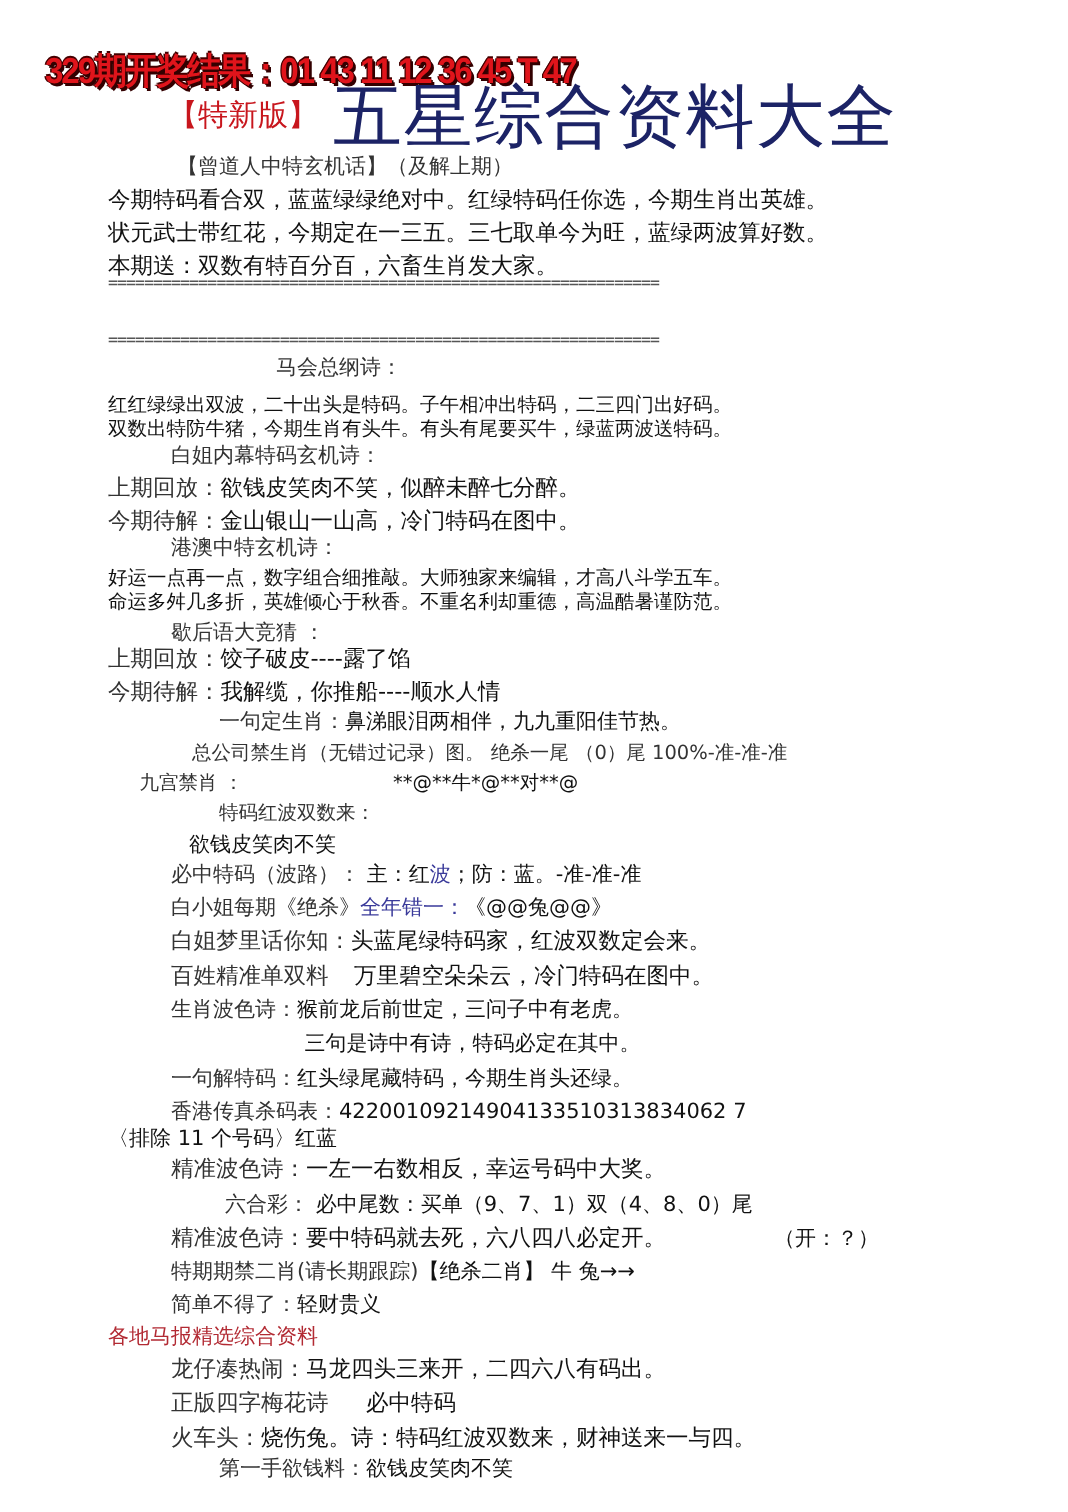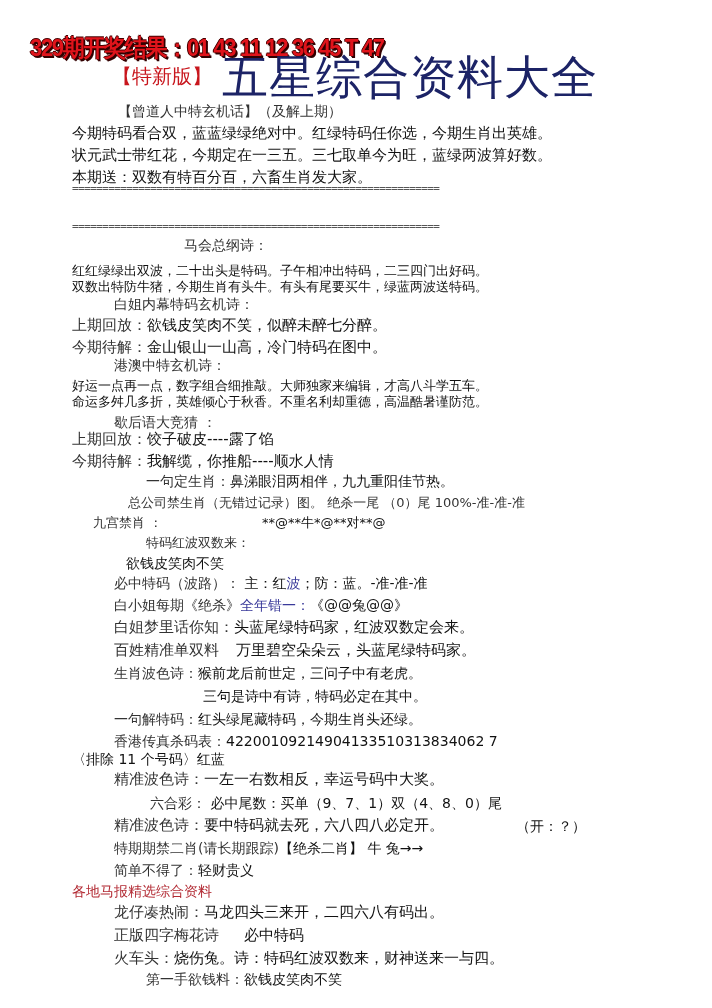--- a/index.html
+++ b/index.html
@@ -73,21 +73,21 @@
 </div>
 <div class="ln s14" style="left:114px;top:598px;">
   <span class="grey">白小姐每期《绝杀》</span><span class="blue">全年错一：</span><span>《@@兔@@》</span>
 </div>
 <div class="ln s15" style="left:114px;top:620px;">
   <span class="grey">白姐梦里话你知：</span><span>头蓝尾绿特码家，红波双数定会来。</span>
 </div>
 <div class="ln s15" style="left:114px;top:643px;">
   <span class="grey">百姓精准单双料</span>
 </div>
-<div class="ln s15" style="left:236px;top:643px;">万里碧空朵朵云，头蓝尾绿特码家。</div>
+<div class="ln s15" style="left:236px;top:643px;">万里碧空朵朵云，冷门特码在图中。</div>
 <div class="ln s14" style="left:114px;top:666px;">
   <span class="grey">生肖波色诗：</span><span>猴前龙后前世定，三问子中有老虎。</span>
 </div>
 <div class="ln s14" style="left:203px;top:689px;">三句是诗中有诗，特码必定在其中。</div>
 <div class="ln s14" style="left:114px;top:712px;">
   <span class="grey">一句解特码：</span><span>红头绿尾藏特码，今期生肖头还绿。</span>
 </div>
 <div class="ln s14" style="left:114px;top:734px;">
   <span class="grey">香港传真杀码表：</span><span>42200109214904133510313834062 7</span>
 </div>

